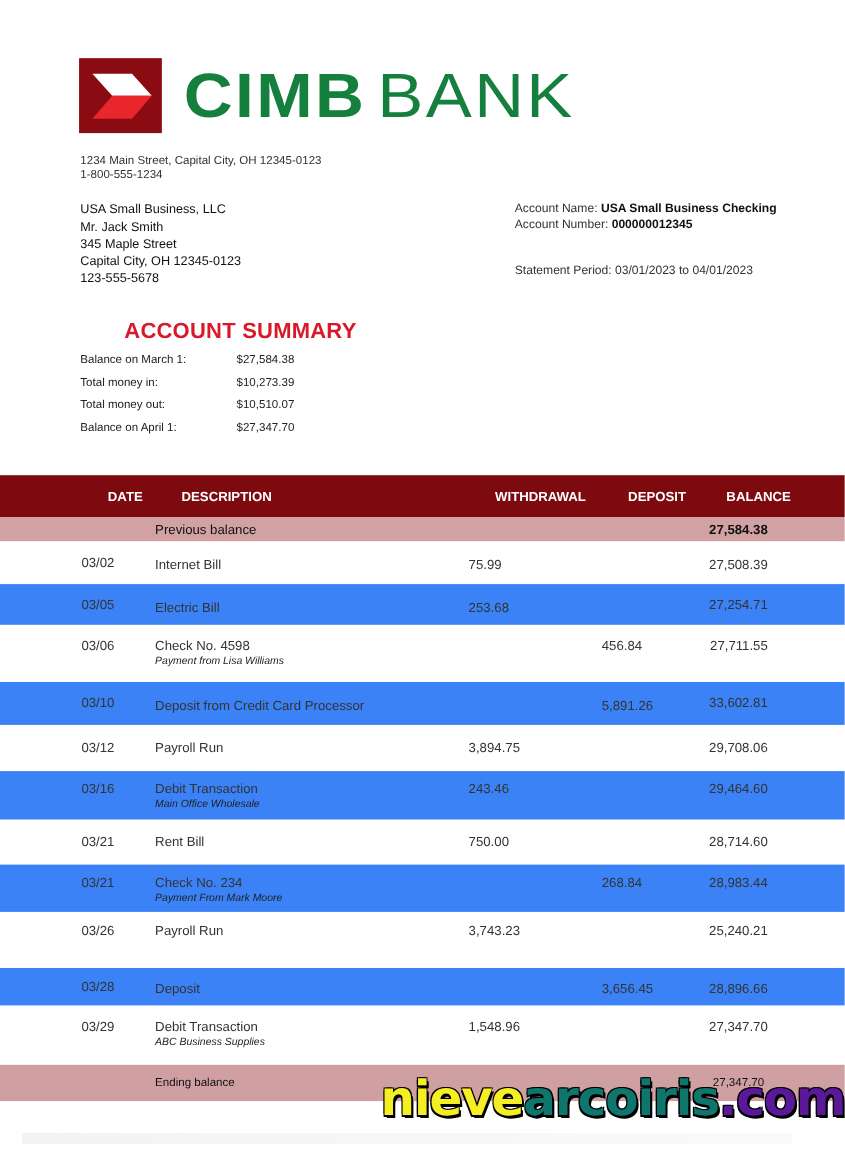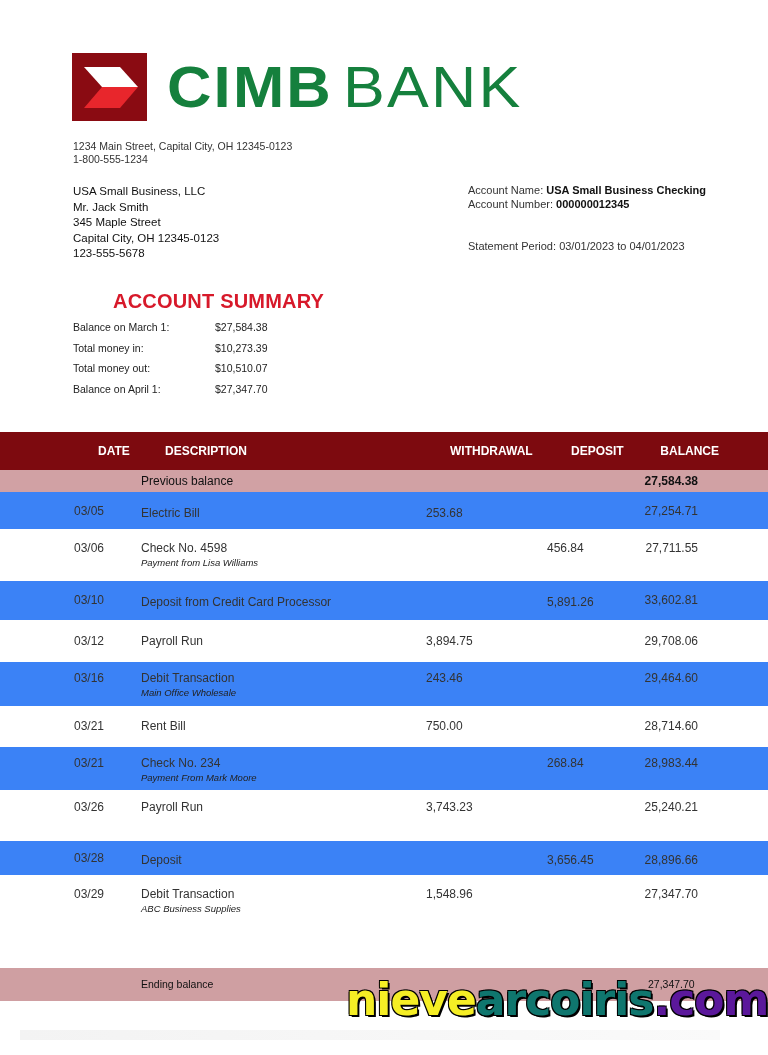--- a/index.html
+++ b/index.html
@@ -125,20 +125,26 @@
       <span class="c-bal" style="top:12px;left:598px;width:97px">BALANCE</span>
     </div>
   </div>
   <div class="prev">
     <div class="row-wrap">
       <span class="c-desc" style="top:4px">Previous balance</span>
       <span class="c-bal" style="top:4px;font-weight:600">27,584.38</span>
     </div>
   </div>
 
+  <div class="tr" style="height:39px">
+    <span class="c-date" style="top:12px">03/02</span>
+    <span class="c-desc" style="top:14px">Internet Bill</span>
+    <span class="c-wd" style="top:14px">75.99</span>
+    <span class="c-bal" style="top:14px">27,508.39</span>
+  </div>
 
   <div class="tr alt" style="height:37px">
     <span class="c-date" style="top:12px">03/05</span>
     <span class="c-desc" style="top:14px">Electric Bill</span>
     <span class="c-wd" style="top:14px">253.68</span>
     <span class="c-bal" style="top:12px">27,254.71</span>
   </div>
 
   <div class="tr" style="height:52px">
     <span class="c-date" style="top:12px">03/06</span>

